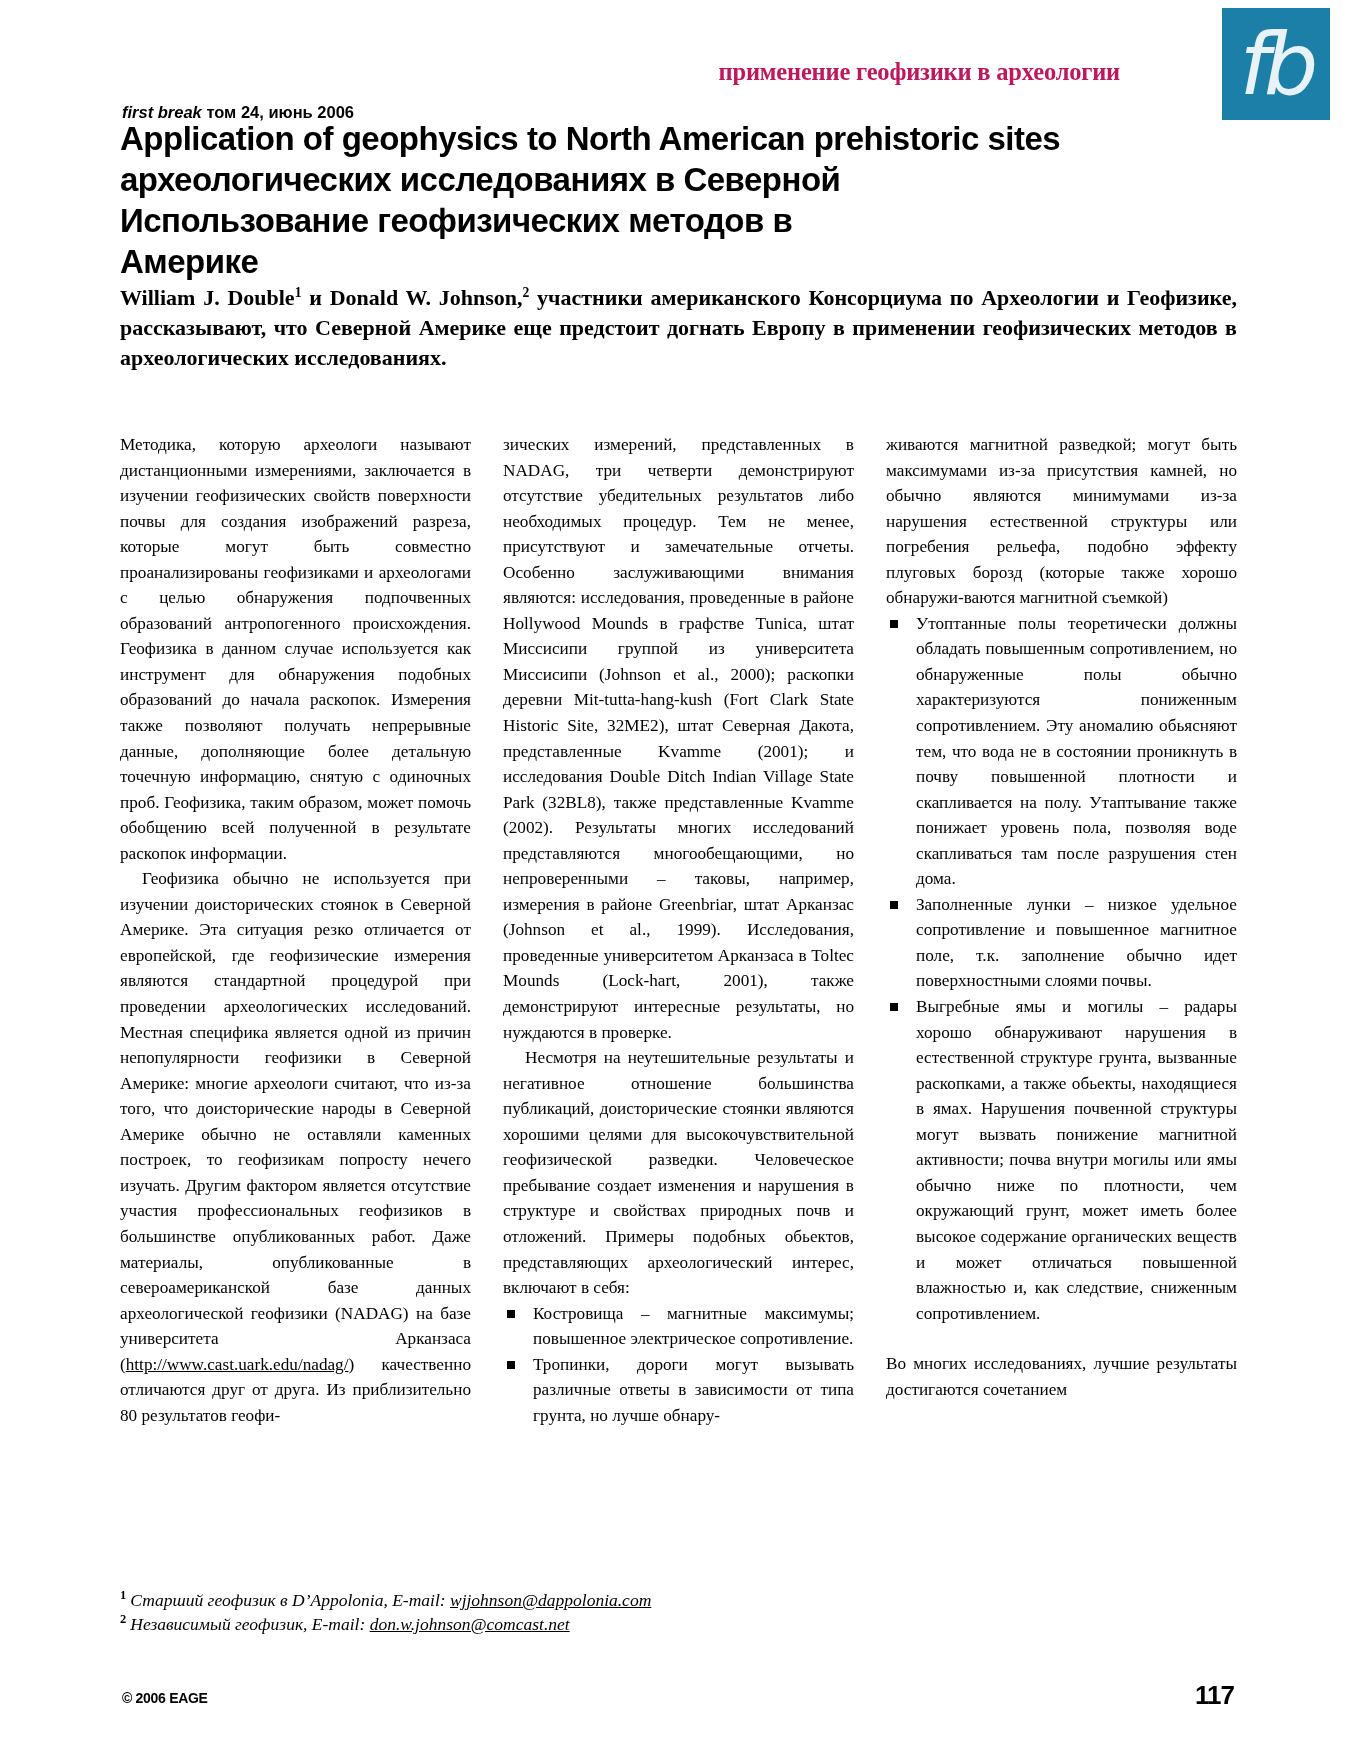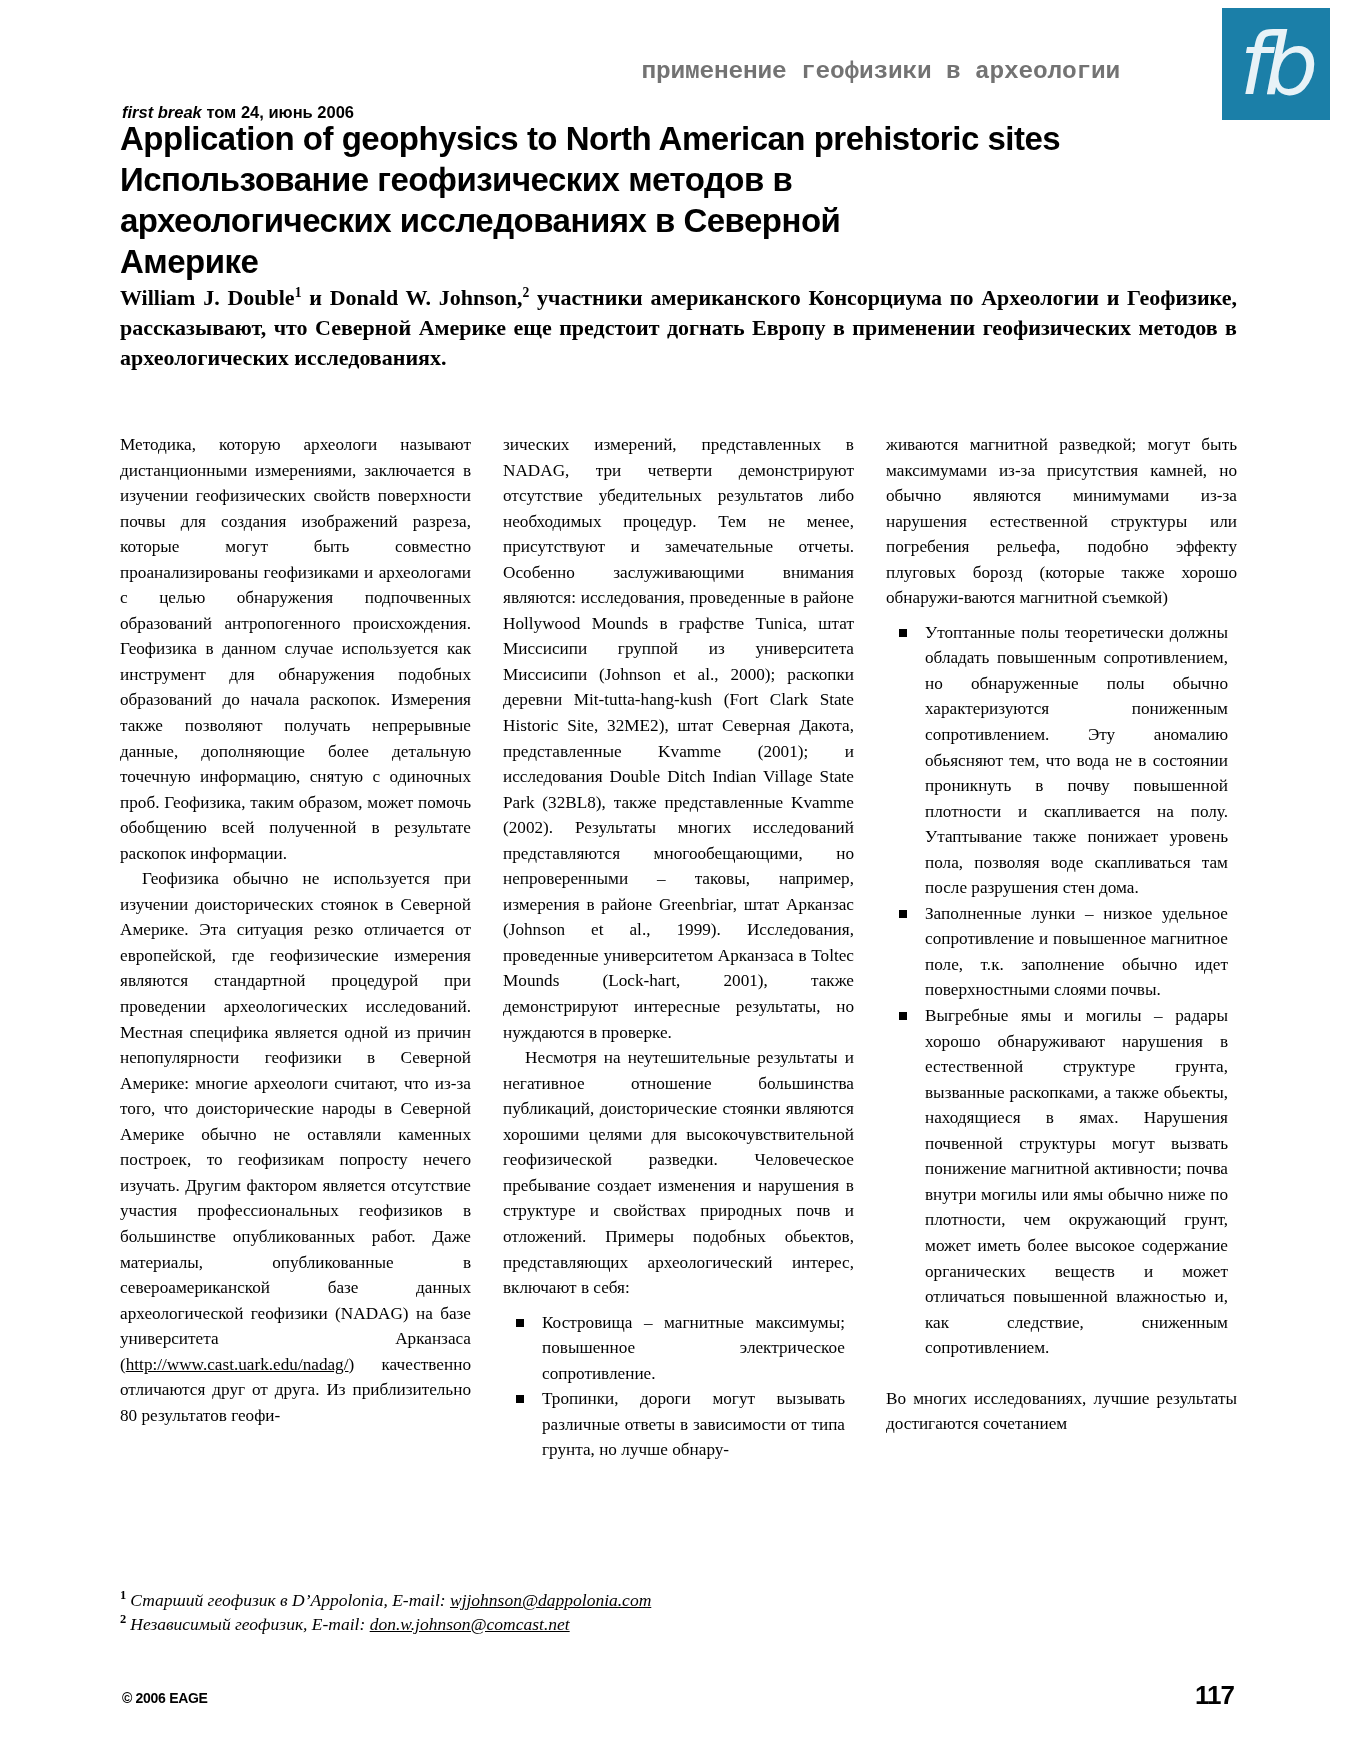--- a/index.html
+++ b/index.html
@@ -18,25 +18,25 @@
     background: #ffffff;
     overflow: hidden;
     box-sizing: border-box;
   }
 
   
   .running-head {
     position: absolute;
     top: 58px;
     right: 232px;
-    font-family: Liberation Mono, monospace;
+    font-family: Liberation Serif, serif;
     font-weight: bold;
     font-size: 24.5px;
     letter-spacing: -0.2px;
-    color: #737373;
+    color: #be185d;
     white-space: nowrap;
   }
   .logo-box {
     position: absolute;
     top: 8px;
     right: 22px;
     width: 108px;
     height: 112px;
     background: #1b7fa8;
   }
@@ -117,21 +117,21 @@
   }
   .col p.indent { text-indent: 22px; }
   .col p.cont { text-indent: 0; }
   a.doc-link {
     color: #000;
     text-decoration: underline;
   }
 
   ul.bullets {
     list-style: none;
-    margin: 9px;
+    margin: 0;
     padding: 0;
   }
   ul.bullets li {
     position: relative;
     padding-left: 30px;
     margin: 0;
     text-align: justify;
   }
   ul.bullets li .sq {
     position: absolute;
@@ -191,22 +191,22 @@
   <div class="logo-box">
     <div class="fb-mark">fb</div>
   </div>
 
   <div class="issue-line">
     <span class="fb-italic">first break</span><span> том 24, июнь 2006</span>
   </div>
 
   <div class="title-block">
     <div class="title-line">Application of geophysics to North American prehistoric sites</div>
+    <div class="title-line">археологических исследованиях в Северной</div>
     <div class="title-line">Использование геофизических методов в</div>
-    <div class="title-line">археологических исследованиях в Северной</div>
     <div class="title-line">Америке</div>
   </div>
 
   <div class="abstract">
     <span>William J. Double</span><sup>1</sup><span> и </span><span>Donald W. Johnson,</span><sup>2</sup><span> участники американского Консорциума по Археологии и Геофизике, рассказывают, что Северной Америке еще предстоит догнать Европу в применении геофизических методов в археологических исследованиях.</span>
   </div>
 
   <div class="columns">
 
     <div class="col">

